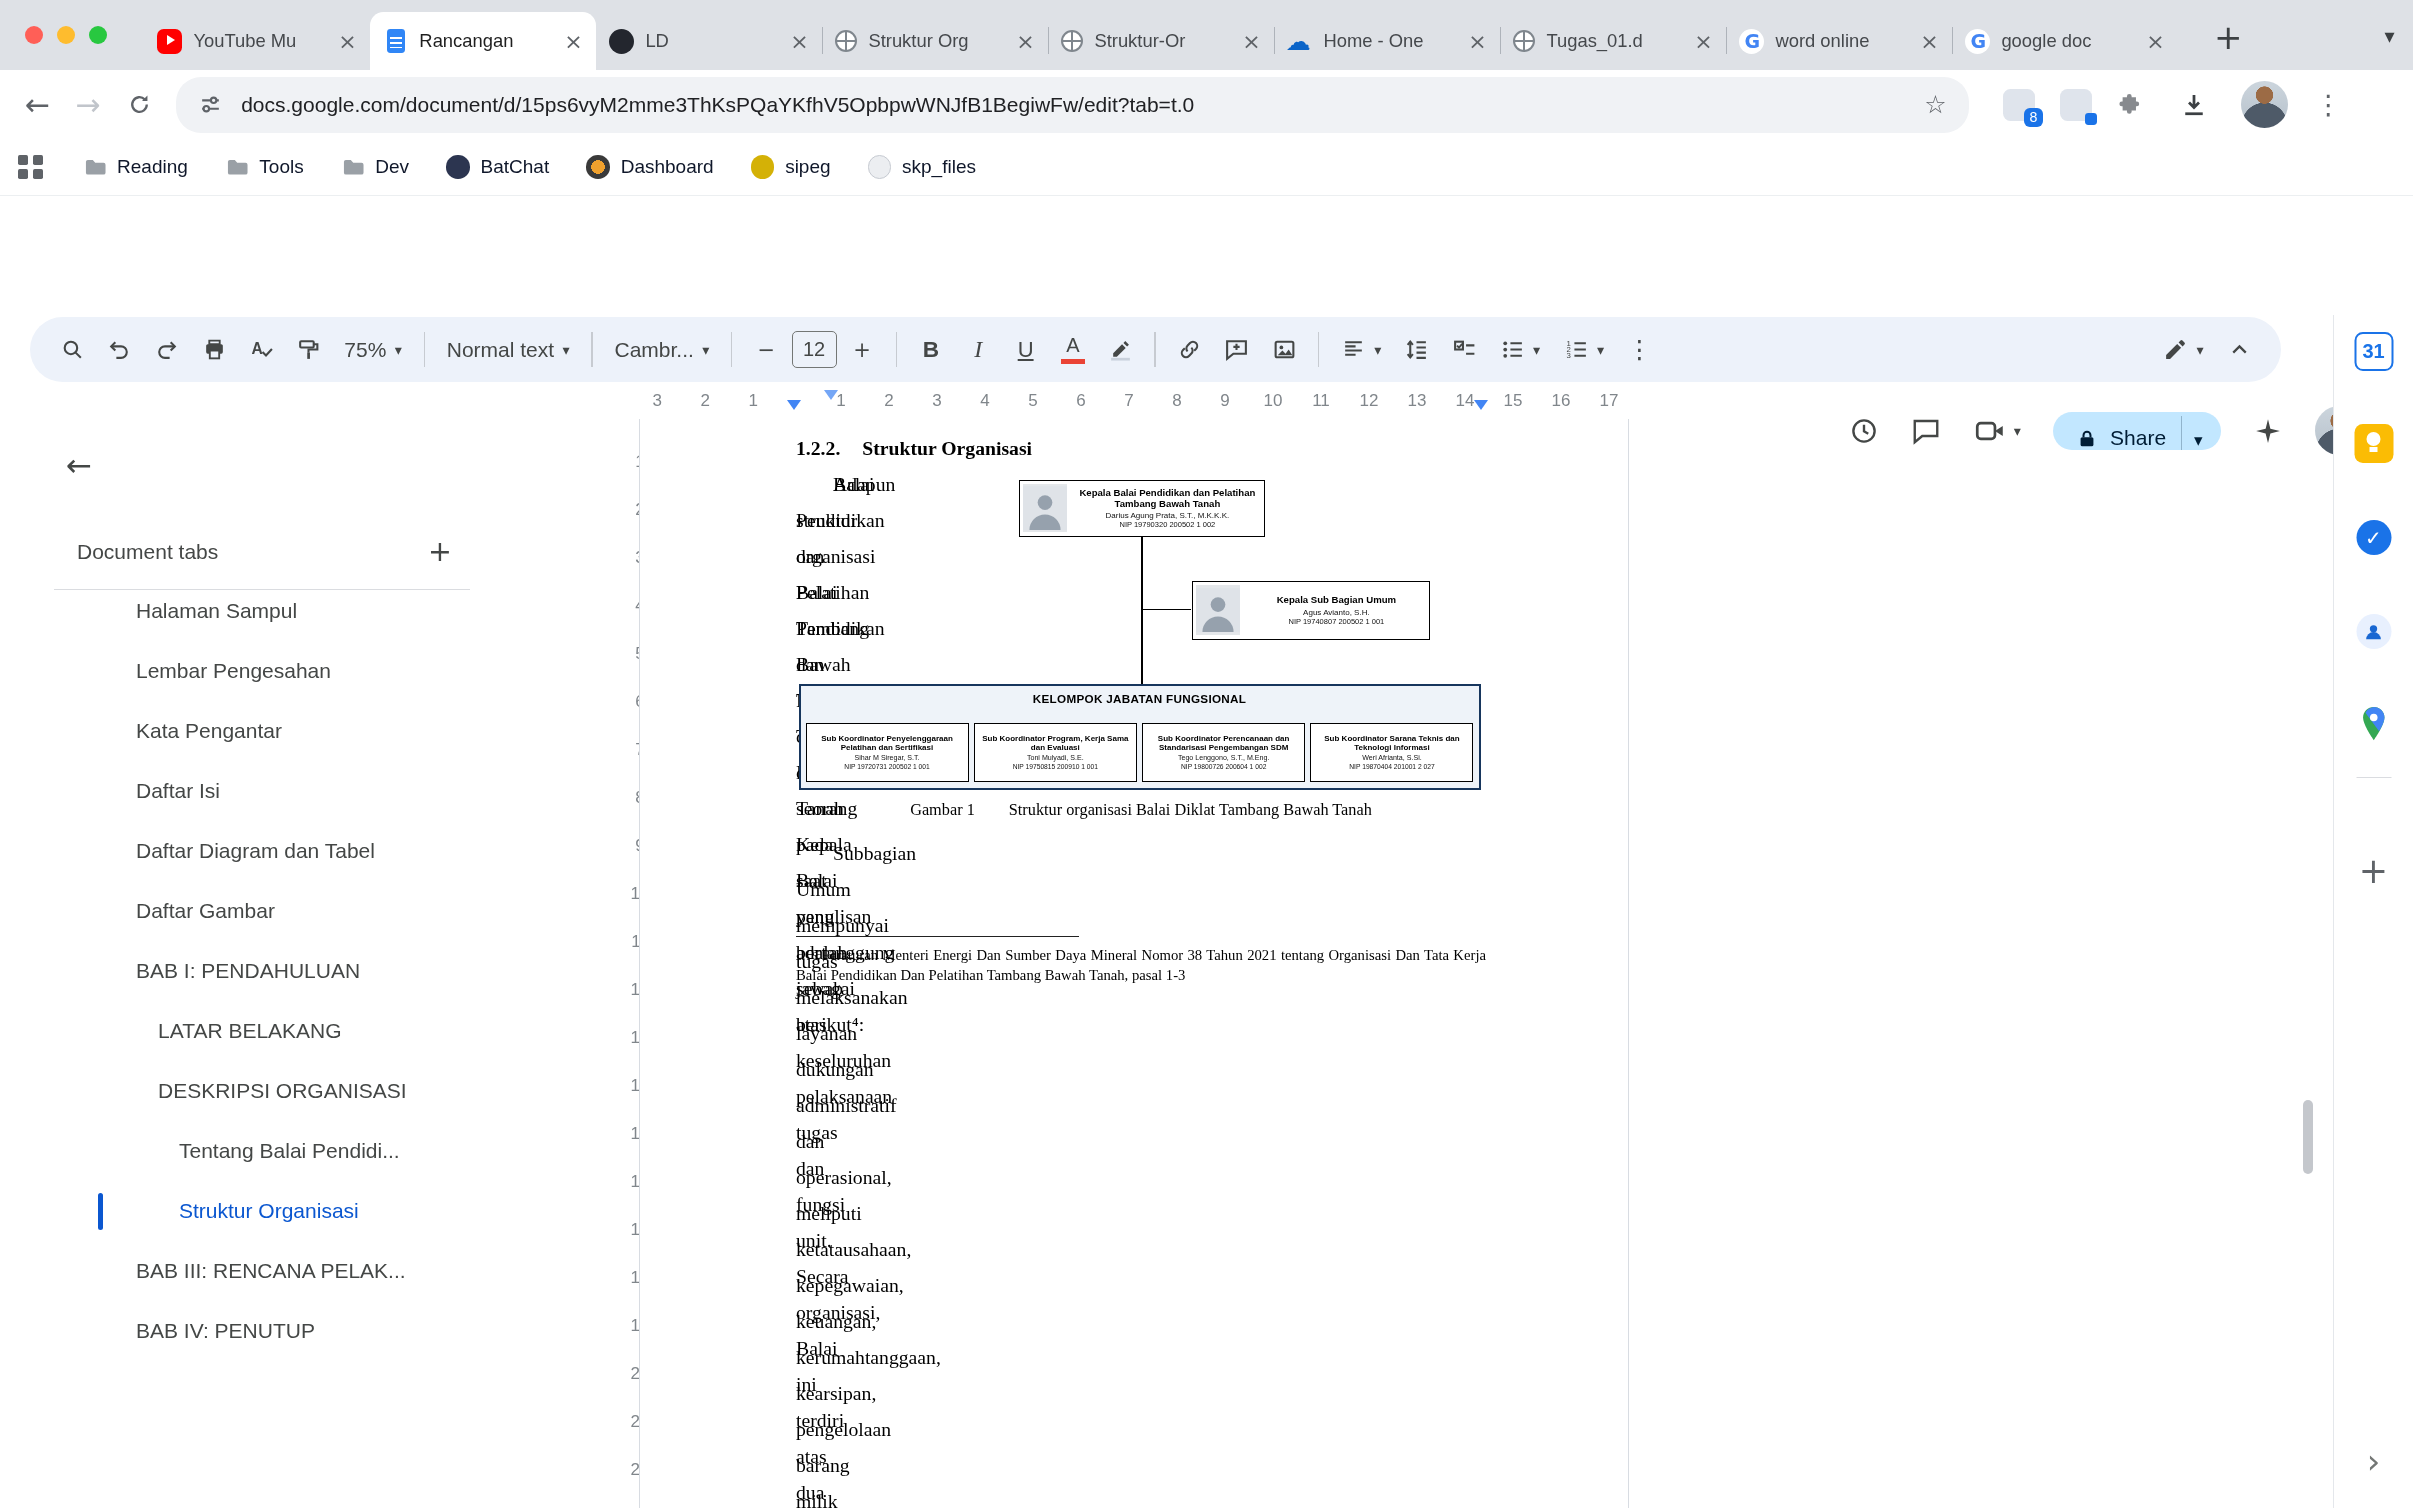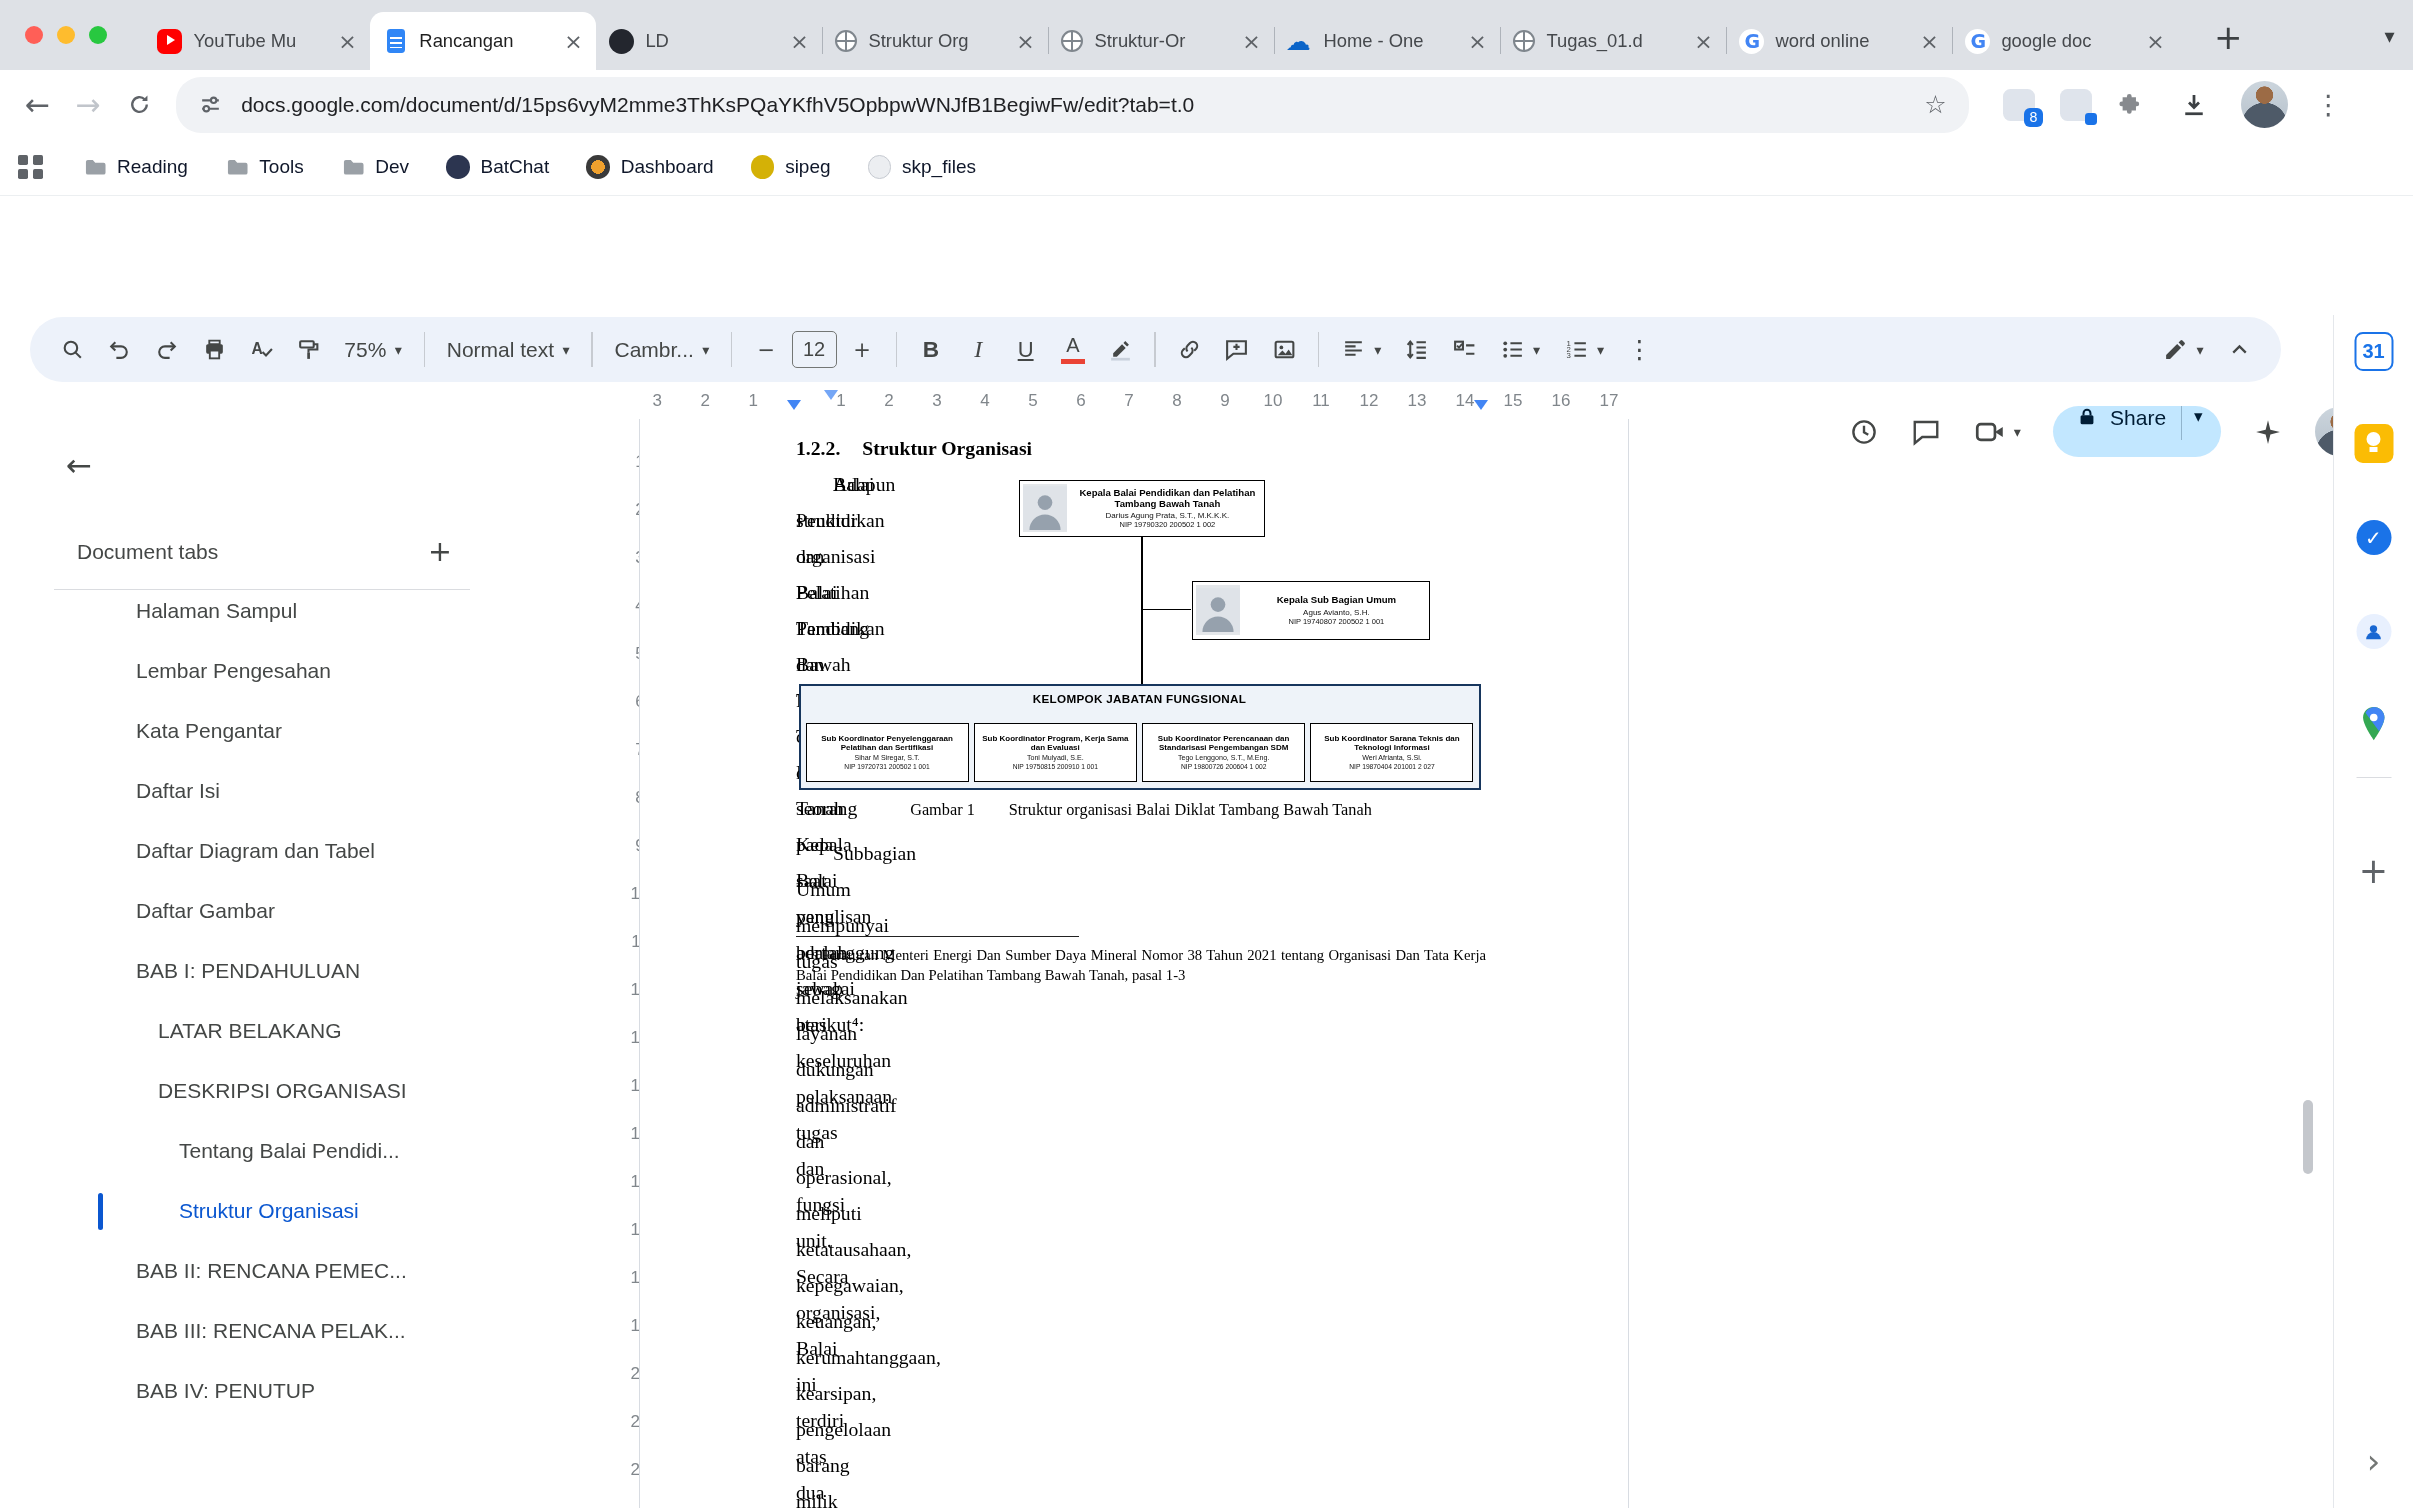--- a/index.html
+++ b/index.html
@@ -76,21 +76,21 @@
   .docs-logo{position:absolute;left:39px;top:211px;width:42px;height:55px;background:#2b87f7;border-radius:5px}
   .docs-logo::after{content:"";position:absolute;left:8.4px;right:8.4px;top:18.4px;height:22px;background:repeating-linear-gradient(to bottom,#fff 0 3.4px,transparent 3.4px 9.2px)}
   .trow{position:absolute;left:101px;top:216px;display:flex;align-items:center;gap:22px}
   .dtitle{font-size:28px;color:#1f1f1f}
   .hicon{color:#444746;font-size:24px;cursor:pointer}
   .menus{position:absolute;left:91px;top:268px;display:flex}
   .menu{font-size:21px;color:#1f1f1f;padding:5px 12.6px;border-radius:6.7px;cursor:pointer}
   .hright{position:absolute;right:49px;top:210px;display:flex;align-items:center;gap:32px}
   .hr-ic{color:#444746;cursor:pointer}
   .cam-group{display:flex;align-items:center;gap:6.7px;color:#444746;cursor:pointer}
-  .share{height:51px;border-radius:28px;background:#c2e7ff;color:#001d35;display:flex;align-items:flex-start;padding:0 6.7px 0 23.5px;cursor:pointer}
+  .share{height:38px;border-radius:28px;background:#c2e7ff;color:#001d35;display:flex;align-items:flex-end;padding:0 6.7px 0 23.5px;cursor:pointer}
   .share .s-label{font-size:21px;font-weight:500;margin:0 15px 0 11.7px}
   .share .s-div{width:1.3px;height:34px;background:rgba(0,29,53,.25)}
   .share .s-chev{padding:0 11.7px;font-size:17px}
   .sparkle{color:#444746;cursor:pointer}
   .avatar2{width:49px;height:49px;border-radius:50%;cursor:pointer;
     background:radial-gradient(circle at 50% 30%,#9c6b45 0 21%,transparent 22%),
                radial-gradient(circle at 50% 95%,#4e5a68 0 45%,transparent 46%),
                linear-gradient(#ccd5dd,#b6c1cb)}
 
   
@@ -672,24 +672,20 @@
         <div class="s-item indent-2">
 
         <span class="s-label">Tentang Balai Pendidi...</span>
       </div>
         <div class="s-item active indent-2">
         <span class="bar"></span>
         <span class="s-label">Struktur Organisasi</span>
       </div>
         <div class="s-item indent-0">
 
-        <span class="s-label">BAB II: RENCANA PEMEC...</span>
-      </div>
-        <div class="s-item indent-0">
-
         <span class="s-label">BAB III: RENCANA PELAK...</span>
       </div>
         <div class="s-item indent-0">
 
         <span class="s-label">BAB IV: PENUTUP</span>
       </div>
       </nav>
   </aside>
 
   <main class="page">

